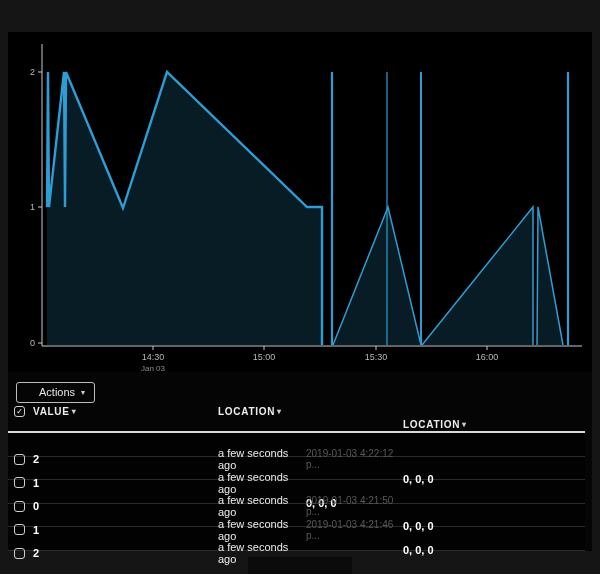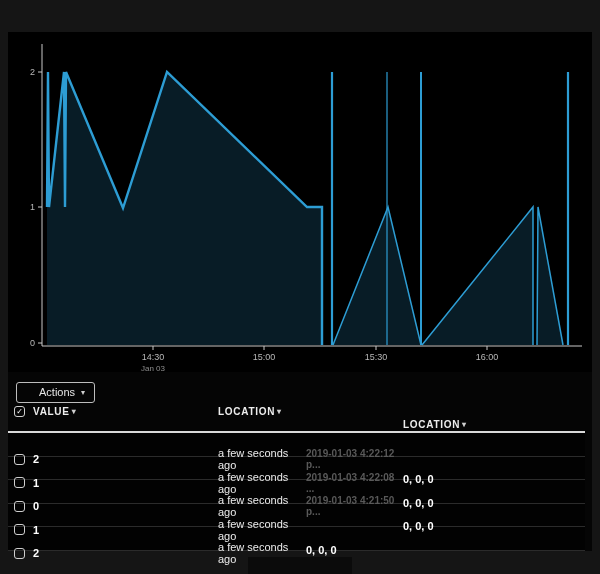--- a/index.html
+++ b/index.html
@@ -55,21 +55,21 @@
   .span2 { grid-column:3 / 6; }
   .cb {
     width:11px; height:11px;
     border:1.5px solid #cfcfcf; border-radius:3px;
     display:flex; align-items:center; justify-content:center;
     color:#fff; font-size:8px; line-height:1; cursor:pointer;
   }
   .cell      { font-size:11px; color:#fff; }
   .cell.val  { font-weight:bold; }
   .cell.rel  { font-weight:normal; color:#ececec; }
-  .cell.ts   { font-size:10px; color:#595959; font-weight:bold; }
+  .cell.ts   { font-size:10px; color:#595959; font-weight:normal; }
   .cell.loc  { font-weight:bold;margin-top:40px; }
   .bottom-box {
     position:absolute; left:248px; top:557px; width:104px; height:17px;
     background:#0b0b0b;
   }
 </style>
 </head>
 <body>
 
 <div class="content">
@@ -136,34 +136,34 @@
           <span class="cb"></span>
           <span class="cell val">2</span>
           <span class="cell rel">a few seconds ago</span>
           <span class="cell ts">2019-01-03 4:22:12 p...</span>
           <span class="cell loc">0, 0, 0</span>
         </div>
         <div class="trow">
           <span class="cb"></span>
           <span class="cell val">1</span>
           <span class="cell rel">a few seconds ago</span>
-          <span class="cell ts">2019-01-03 4:22:08 ...</span>
           <span class="cell loc">0, 0, 0</span>
         </div>
         <div class="trow">
           <span class="cb"></span>
           <span class="cell val">0</span>
           <span class="cell rel">a few seconds ago</span>
           <span class="cell ts">2019-01-03 4:21:50 p...</span>
           <span class="cell loc">0, 0, 0</span>
         </div>
         <div class="trow">
           <span class="cb"></span>
           <span class="cell val">1</span>
           <span class="cell rel">a few seconds ago</span>
+          <span class="cell ts">2019-01-03 4:21:46 p...</span>
           <span class="cell loc">0, 0, 0</span>
         </div>
         <div class="trow">
           <span class="cb"></span>
           <span class="cell val">2</span>
           <span class="cell rel">a few seconds ago</span>
           <span class="cell loc">0, 0, 0</span>
         </div>
       </div>
   </div>

